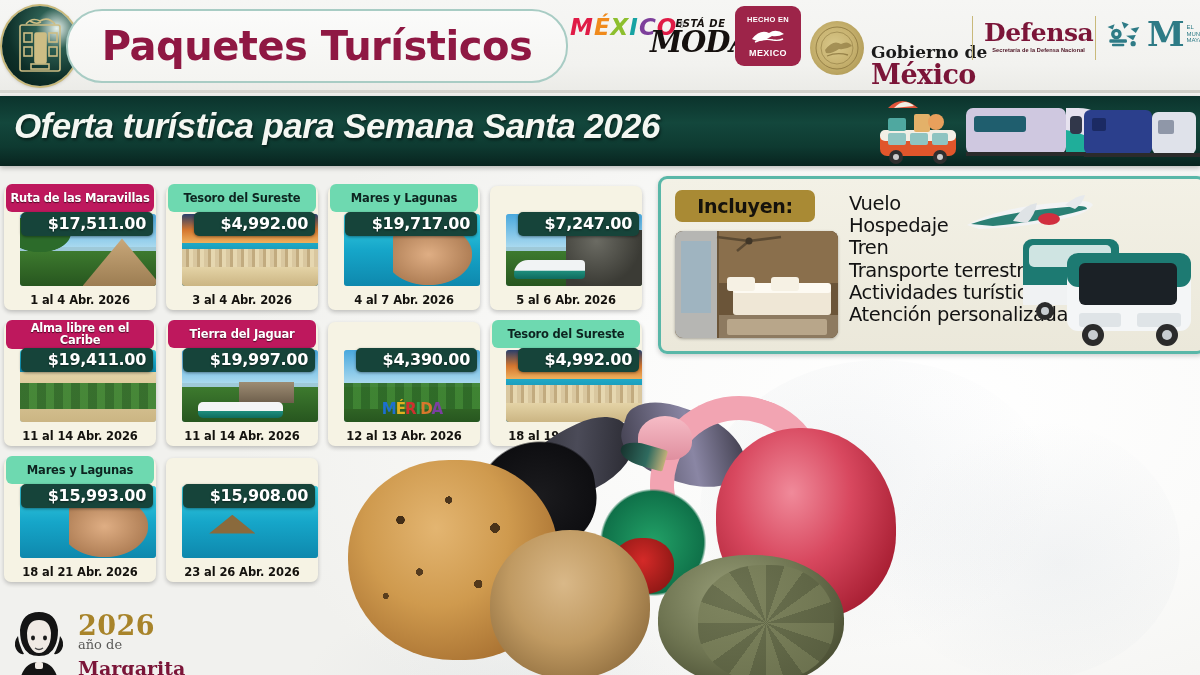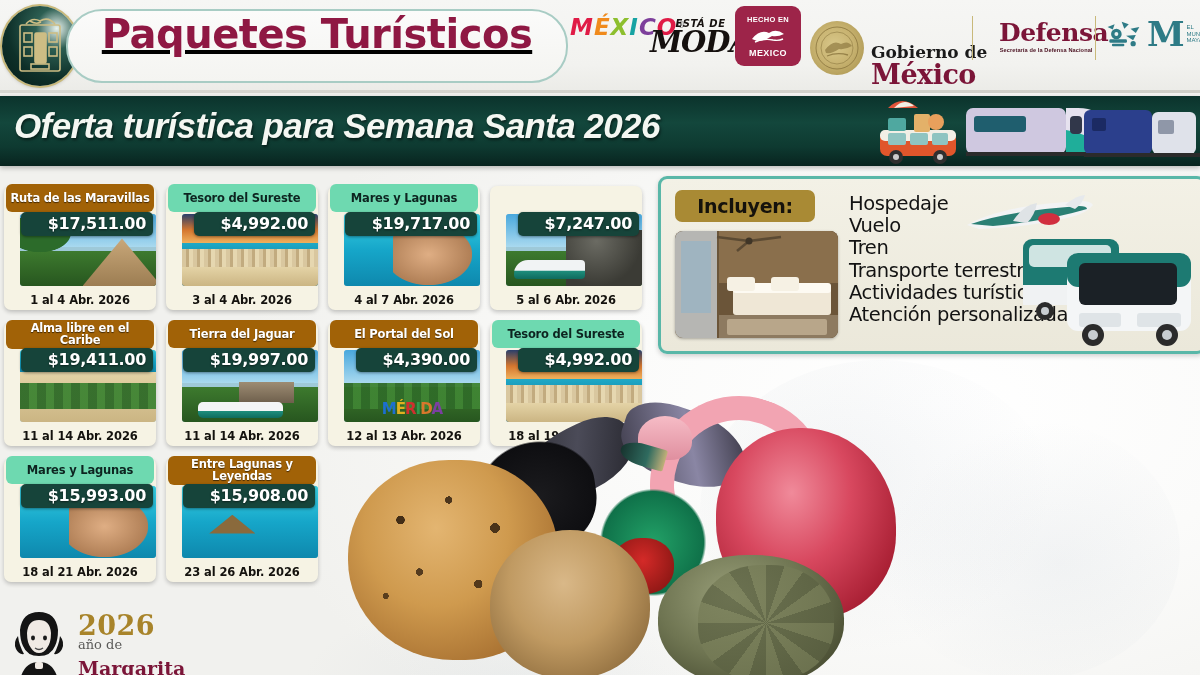--- a/index.html
+++ b/index.html
@@ -31,21 +31,21 @@
 
   #emblem{position:absolute;left:2px;top:6px;width:76px;height:80px;border-radius:50%;
           background:radial-gradient(circle at 72% 28%, #e9f3ee 0%, #2c5e52 26%, #0e3029 62%, #061c18 100%);
           box-shadow:0 0 0 2px #c9b97a, 0 1px 4px rgba(0,0,0,.35);
           display:flex;align-items:center;justify-content:center;}
   #emblem svg{width:52px;height:62px;}
 
   #title-pill{position:absolute;left:66px;top:9px;width:498px;height:70px;
               border:2px solid #a8ccc4;border-radius:36px;
               background:linear-gradient(180deg,#fbfbfa,#f4f4f1);
-              display:flex;justify-content:center;text-decoration:underline;}
+              display:flex;align-items:center;justify-content:center;}
   #title-text{font-size:40px;font-weight:700;color:#8f1843;letter-spacing:-.5px;
               font-family:"DejaVu Sans", sans-serif;white-space:nowrap;}
 
   .logo{position:absolute;top:8px;display:flex;align-items:center;}
   
   #logo-mexico{left:570px;top:14px;display:flex;align-items:flex-end;gap:1px;
                font-family:"DejaVu Sans", sans-serif;font-weight:800;font-size:23px;font-style:italic;}
   #logo-mexico span:nth-child(1){color:#e01b46;}
   #logo-mexico span:nth-child(2){color:#f08a1c;}
   #logo-mexico span:nth-child(3){color:#8dbf2e;}
@@ -75,21 +75,21 @@
   #logo-gob .txt{line-height:1;}
   #logo-gob .g1{font-size:17px;color:#1a1a1a;font-family:"DejaVu Serif", serif;font-weight:600;margin-top:36px;}
   #logo-gob .g2{font-size:27px;color:#7b1538;font-family:"DejaVu Serif", serif;font-weight:800;letter-spacing:-.5px;}
 
   .vdiv{position:absolute;top:16px;width:1px;height:44px;background:#c9b97a;}
   #vdiv1{left:972px;}
   #vdiv2{left:1095px;}
 
   #logo-defensa{position:absolute;left:984px;top:20px;text-align:center;}
   #logo-defensa .d1{font-size:25px;color:#7b1538;font-family:"DejaVu Serif", serif;font-weight:800;
-                    letter-spacing:-.5px;line-height:1;margin-left:15px;}
+                    letter-spacing:-.5px;line-height:1;}
   #logo-defensa .d2{font-size:5.6px;color:#4a1020;font-weight:700;letter-spacing:.1px;margin-top:2px;}
 
   #logo-mundo{position:absolute;left:1104px;top:14px;display:flex;align-items:center;gap:4px;}
   #mundo-glyph{width:44px;height:40px;}
   #logo-mundo .m{font-size:34px;color:#2e7b86;font-family:"DejaVu Serif", serif;font-weight:700;line-height:1;}
   #logo-mundo .mtxt{font-size:6px;color:#2e7b86;line-height:1.15;margin-left:-2px;}
 
   
   #banner{position:absolute;left:0;top:96px;width:1200px;height:70px;
           background:linear-gradient(180deg,#0b332c 0%,#13473c 38%,#0e3a31 72%,#08241f 100%);
@@ -104,21 +104,21 @@
   #grid{position:absolute;left:4px;top:186px;width:660px;}
   .row{display:flex;gap:10px;margin-bottom:12px;}
   .card{width:152px;height:124px;position:relative;border-radius:7px;
         background:#f6f3e4;box-shadow:0 2px 4px rgba(0,0,0,.22);
         padding:0 0 0 0;overflow:visible;}
   .card-photo{position:absolute;left:16px;top:28px;width:136px;height:72px;border-radius:3px;
               overflow:hidden;background:#9ec9d8;}
   .card-head{position:absolute;left:2px;top:-2px;width:148px;min-height:28px;border-radius:6px;
              display:flex;align-items:center;justify-content:center;text-align:center;
              padding:2px 4px;box-sizing:border-box;z-index:3;}
-  .card-head.dark{background:#a16207;justify-content:center;}
+  .card-head.dark{background:#be185d;justify-content:center;}
   .card-head.mint{background:#6ed9b0;}
   .card-title{font-size:11.5px;font-weight:700;line-height:1.08;letter-spacing:-.2px;
               font-family:"DejaVu Sans", sans-serif;}
   .card-head.dark .card-title{color:#ffffff;text-shadow:0 1px 1px rgba(0,0,0,.6);}
   .card-head.mint .card-title{color:#0d2420;}
   .card-price{position:absolute;right:3px;top:26px;z-index:4;
               background:#16443a;border-radius:5px;padding:2px 7px 3px 7px;
               box-shadow:0 1px 3px rgba(0,0,0,.4);}
   .card-price span{font-size:16px;font-weight:800;color:#fff;letter-spacing:-.3px;
                    font-family:"DejaVu Sans", sans-serif;text-shadow:0 1px 2px rgba(0,0,0,.5);margin-left:20px;}
@@ -490,23 +490,20 @@
         <div class="card-photo">
           <div class="ph">
               <div class="sky"></div>
               <div class="land"></div>
               <div class="trees"></div>
             <div class="merida">
               <i style="color:#1d6fd0">M</i><i style="color:#e0b020">É</i><i style="color:#cf2f2f">R</i><i style="color:#2f9a4e">I</i><i style="color:#d9772c">D</i><i style="color:#7b3fa0">A</i>
             </div>
           </div>
         </div>
-        <div class="card-head dark">
-          <div class="card-title">El Portal del Sol</div>
-        </div>
         <div class="card-price">
           <span>$4,390.00</span>
         </div>
         <div class="card-date">12 al 13 Abr. 2026</div>
       </div>
 
       <div class="card">
         <div class="card-photo">
           <div class="ph">
               <div class="sunset"></div>
@@ -542,23 +539,20 @@
         </div>
         <div class="card-date">18 al 21 Abr. 2026</div>
       </div>
 
       <div class="card">
         <div class="card-photo">
           <div class="ph">
               <div class="sea-l" style="height:100%"></div>
               <div class="palapa"></div>
             </div>
-        </div>
-        <div class="card-head dark">
-          <div class="card-title">Entre Lagunas y Leyendas</div>
         </div>
         <div class="card-price">
           <span>$15,908.00</span>
         </div>
         <div class="card-date">23 al 26 Abr. 2026</div>
       </div>
     </div>
   </div>
 
   <div id="incluyen">
@@ -581,22 +575,22 @@
         <g stroke="#5b4a33" stroke-width="2.5">
           <line x1="74" y1="10" x2="42" y2="6"></line>
             <line x1="74" y1="10" x2="106" y2="6"></line>
           <line x1="74" y1="10" x2="62" y2="20"></line>
         </g>
         <circle cx="74" cy="10" r="3.5" fill="#3f3527"></circle>
       </svg>
     </div>
 
     <ul id="incluyen-list">
+      <li>Vuelo</li>
       <li>Hospedaje</li>
-      <li>Vuelo</li>
       <li>Tren</li>
       <li>Transporte terrestre</li>
       <li>Actividades turísticas</li>
       <li>Atención personalizada</li>
     </ul>
 
     <svg id="plane" viewBox="0 0 136 52">
       <path d="M6 36 Q40 16 120 12 q10 0 12 4 -6 8 -22 12 -40 10 -92 12 z" fill="#f2f3f4"></path>
       <path d="M10 35 Q46 22 118 17 q8 0 8 3 -40 12 -94 17 z" fill="#2a7f74"></path>
       <path d="M52 32 q10 -16 24 -18 -2 12 -10 20 z" fill="#dfe3e6"></path>

